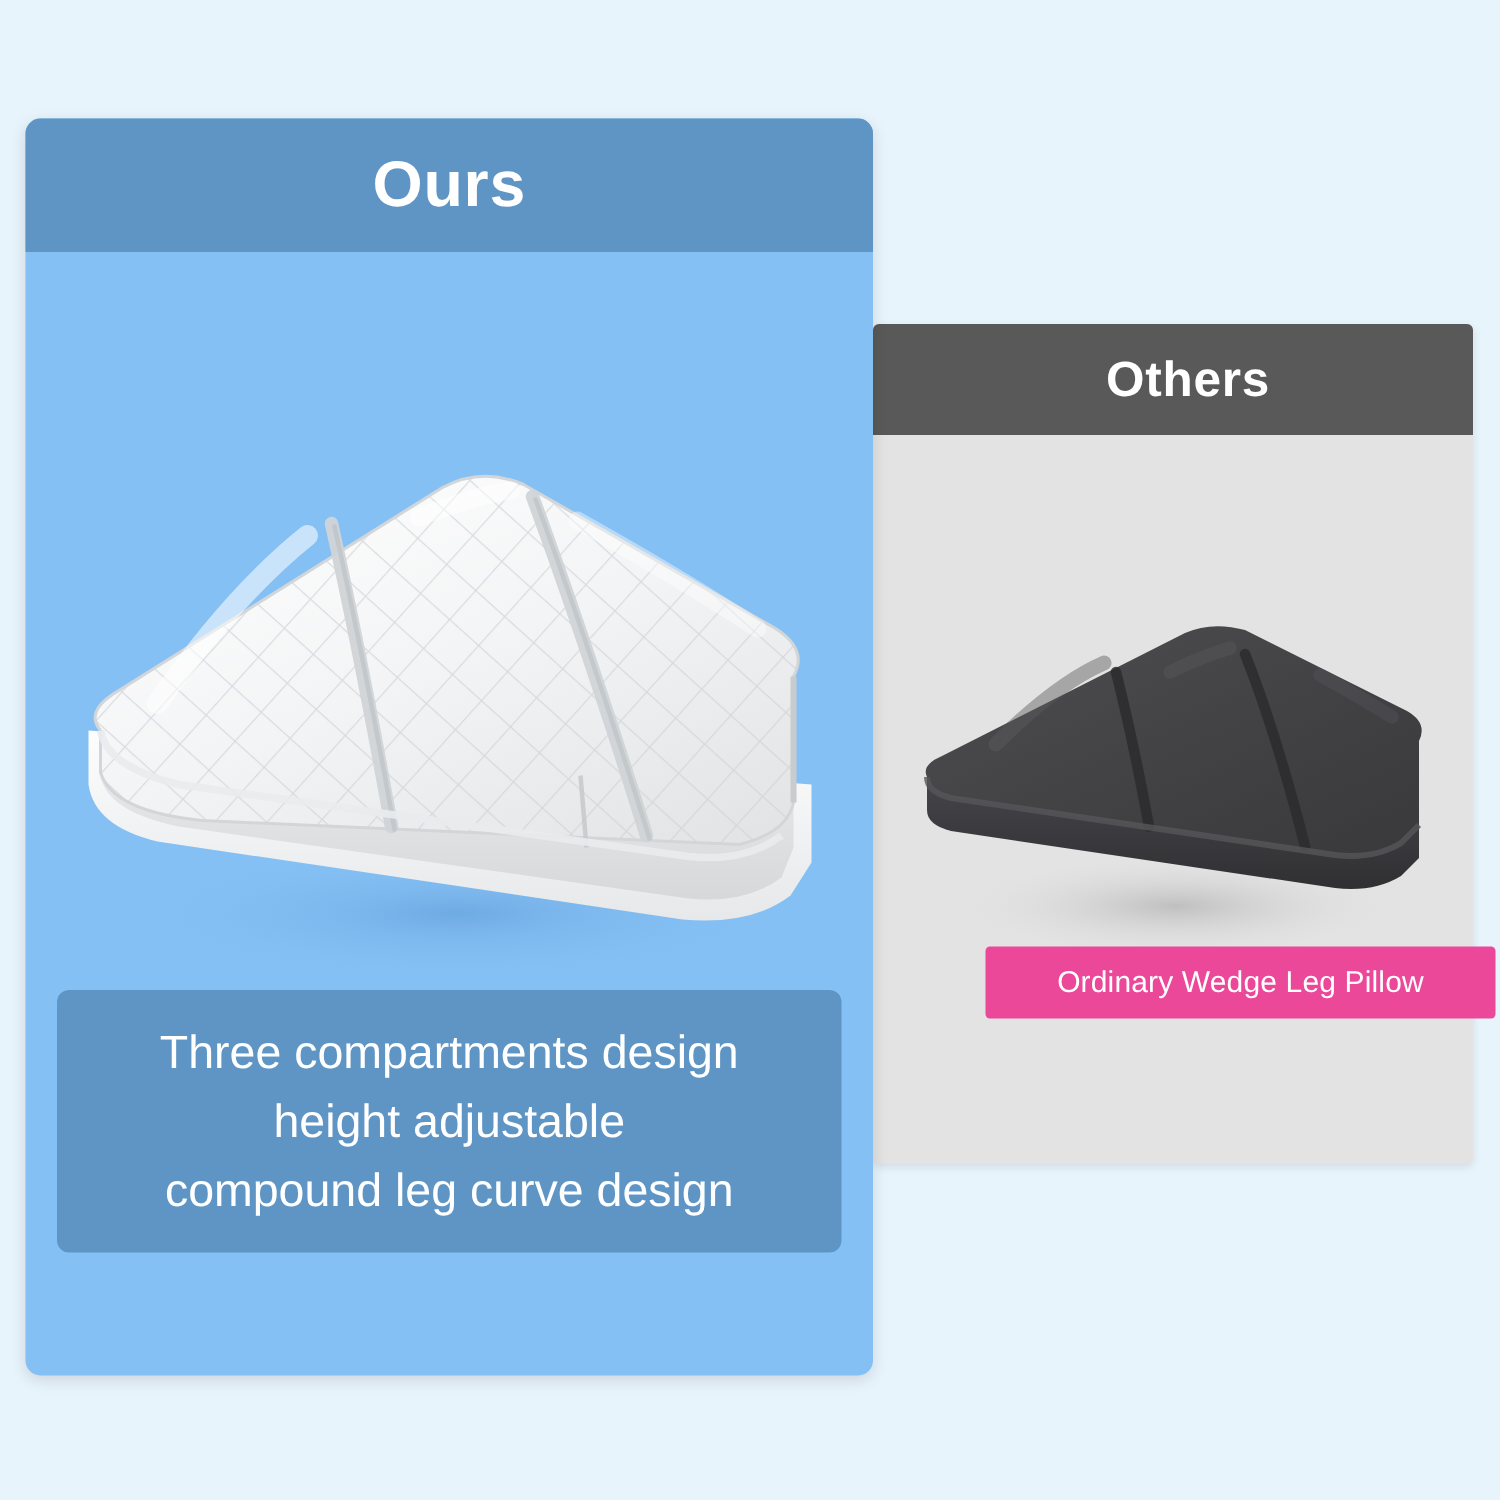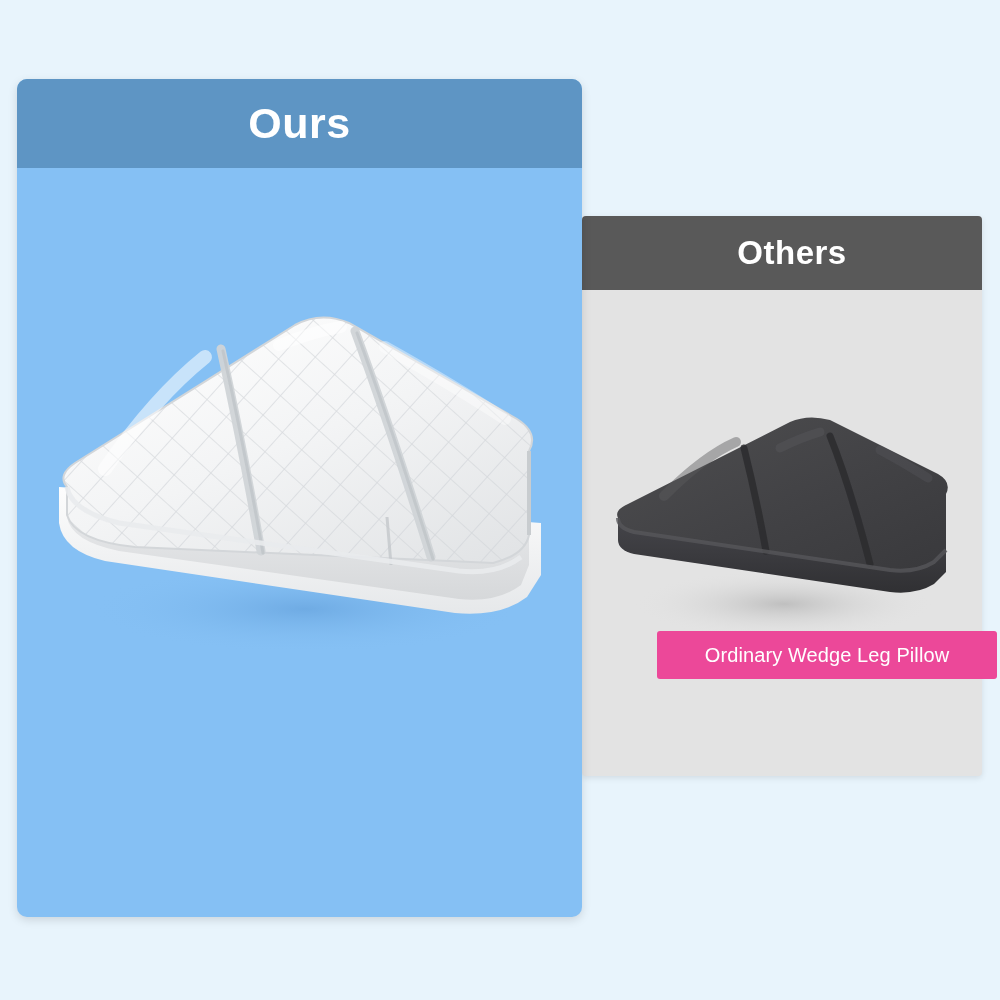--- a/index.html
+++ b/index.html
@@ -240,13 +240,18 @@
     <path d="M70 190 Q120 118 170 78" stroke="#ffffff" stroke-width="14" fill="none" stroke-linecap="round" opacity="0.55"></path>
     <path d="M244 66 Q280 52 306 48" stroke="#ffffff" stroke-width="12" fill="none" stroke-linecap="round" opacity="0.5"></path>
     <path d="M350 68 Q418 106 470 140" stroke="#ffffff" stroke-width="12" fill="none" stroke-linecap="round" opacity="0.4"></path>
 
     <path d="M494 172 L494 256" stroke="#c8cccf" stroke-width="4" fill="none"></path>
     <path d="M352 238 L356 286" stroke="#c3c7cb" stroke-width="3" fill="none" opacity="0.8"></path>
 
     <path d="M32 208 Q36 232 84 244 L424 292 Q462 296 486 278" stroke="#e9ebed" stroke-width="5" fill="none" opacity="0.9"></path>
   </svg>
 
+  <div id="ours-caption">
+    <span class="ours-caption-line">Three compartments design</span>
+    <span class="ours-caption-line">height adjustable</span>
+    <span class="ours-caption-line">compound leg curve design</span>
+  </div>
 </div>
 
 </body></html>

